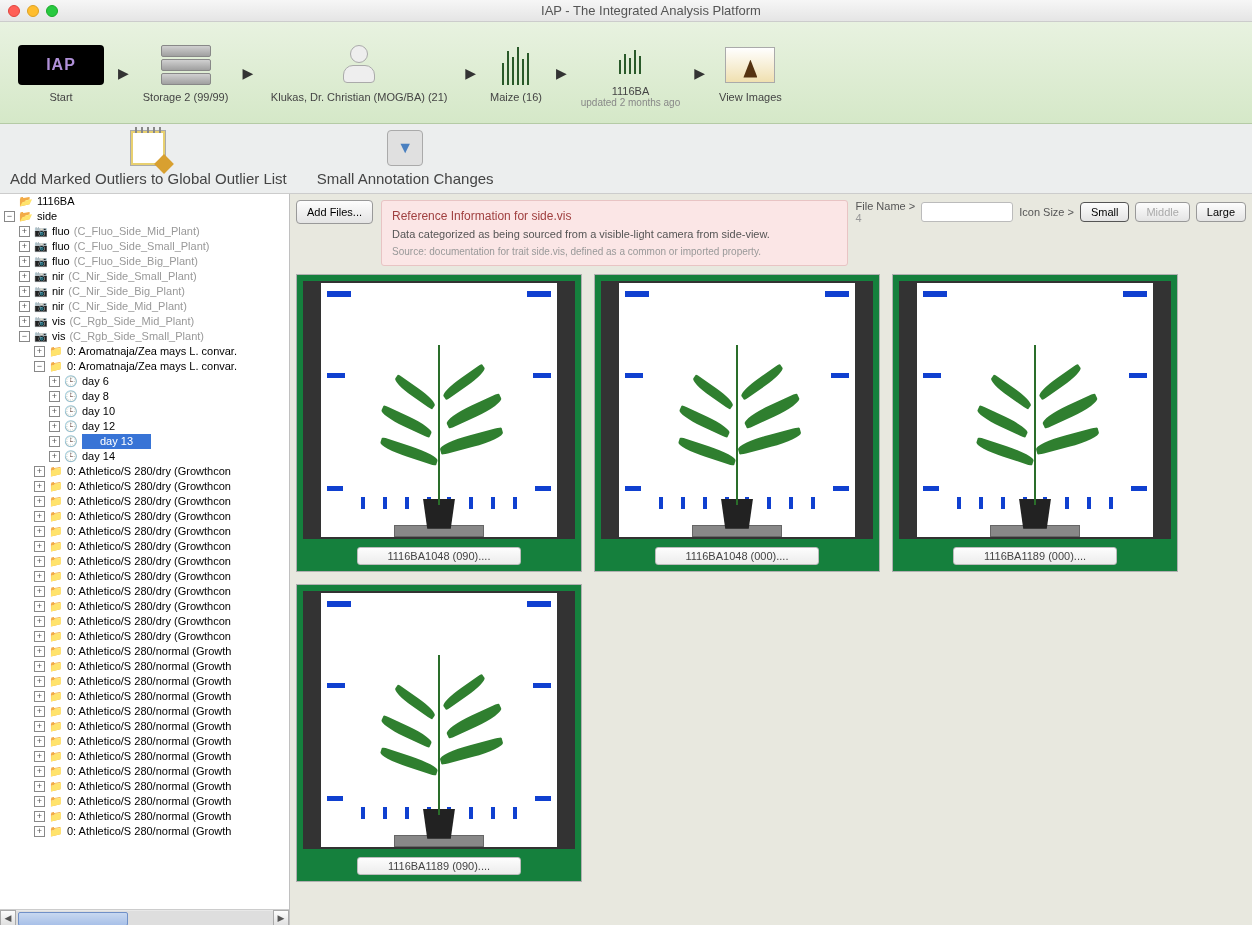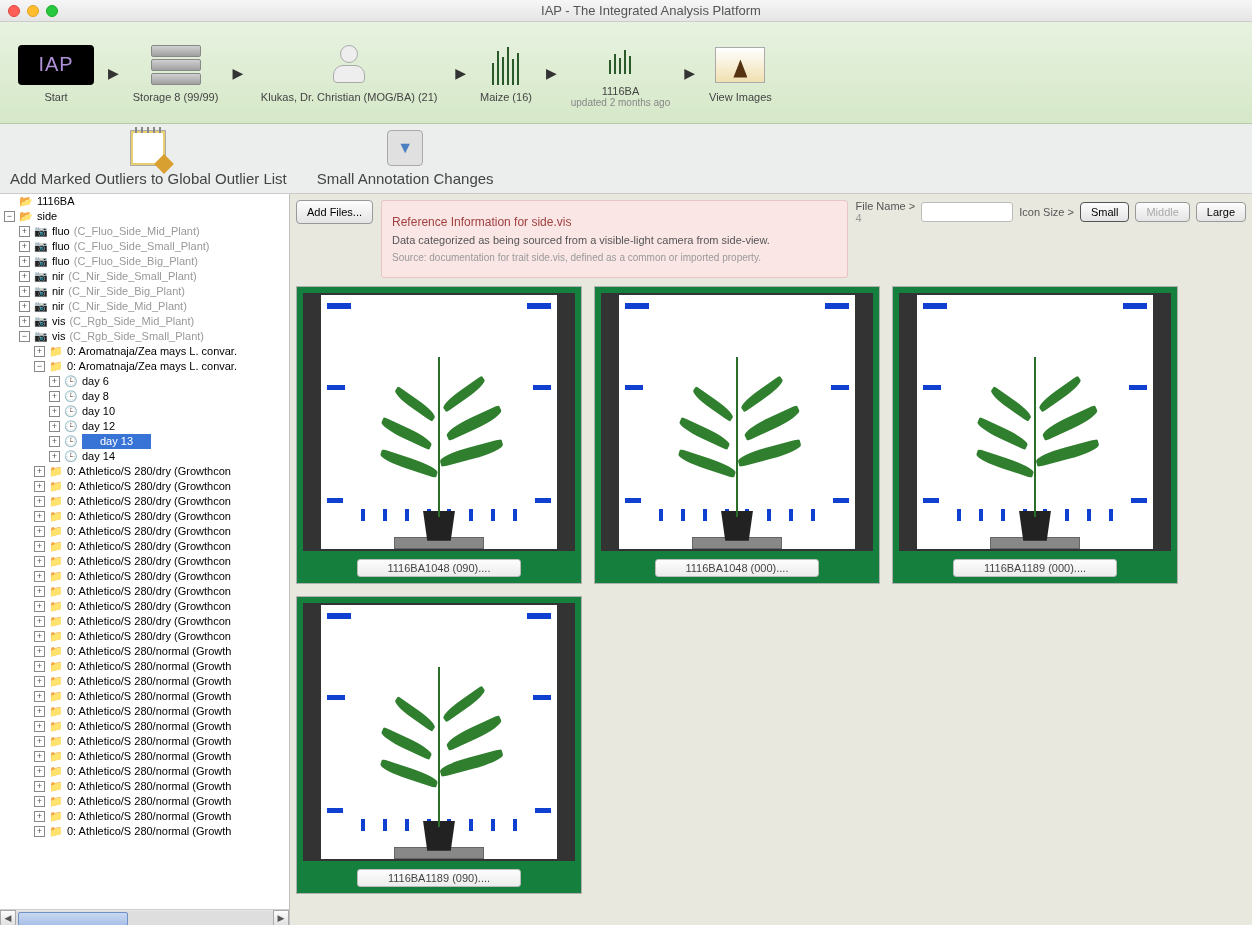--- a/index.html
+++ b/index.html
@@ -38,21 +38,21 @@
 .camera-icon { color: #333; }
 .clock-icon { color: #b96; }
 .hscroll { height: 16px; background: #e8e8e8; border-top: 1px solid #ccc; display: flex; align-items: center; }
 .hscroll .btn { width: 16px; height: 16px; display: flex; align-items: center; justify-content: center; background: linear-gradient(#fdfdfd,#e0e0e0); border: 1px solid #aaa; font-size: 9px; color: #555; }
 .hscroll .track { flex: 1; background: #dedede; height: 14px; position: relative; }
 .hscroll .thumb { position: absolute; left: 2px; top: 1px; width: 110px; height: 12px; background: linear-gradient(#c8d8f0,#a8c0e8); border: 1px solid #7090c8; border-radius: 2px; }
 
 .content { flex: 1; background: #e8e8df; overflow: auto; padding: 6px; }
 .topbar { display: flex; align-items: flex-start; gap: 8px; margin-bottom: 8px; }
 .add-files-btn { background: linear-gradient(#fdfdfd,#e4e4e4); border: 1px solid #999; border-radius: 4px; padding: 5px 10px; font-size: 11px; cursor: pointer; }
-.info-panel { flex: 1; background: #fbe6e6; border: 1px solid #e8c4c4; border-radius: 3px; padding: 14px 10px; }
+.info-panel { flex: 1; background: #fbe6e6; border: 1px solid #e8c4c4; border-radius: 3px; padding: 8px 10px; }
 .info-panel .info-title { color: #a04040; font-size: 12px; margin-bottom: 4px; }
 .info-panel .info-body { color: #555; font-size: 11px; line-height: 1.35; }
 .info-panel .info-src { color: #999; font-size: 10px; margin-top: 4px; }
 .filters { display: flex; align-items: center; gap: 6px; font-size: 11px; color: #555; }
 .filters .fld { display: flex; flex-direction: column; align-items: flex-start; }
 .filters input { background: #fff; border: 1px solid #bbb; border-radius: 3px; height: 20px; width: 92px; padding: 0 4px; font-size: 11px; }
 .size-btn { background: linear-gradient(#fdfdfd,#e4e4e4); border: 1px solid #999; border-radius: 4px; padding: 3px 10px; font-size: 11px; cursor: pointer; }
 .size-btn.active { border-color: #555; }
 .size-btn.disabled { color: #aaa; }
 
@@ -61,21 +61,21 @@
 .thumb .imgbox { width: 100%; height: 258px; background: #fff; position: relative; border: 2px solid #333; border-left-width: 18px; border-right-width: 18px; overflow: hidden; }
 .thumb .caption { margin-top: 8px; background: linear-gradient(#fdfdfd,#ececec); border: 1px solid #bbb; border-radius: 3px; padding: 2px 0; width: 60%; text-align: center; font-size: 11px; color: #444; white-space: nowrap; overflow: hidden; }
 .plant-stem { position: absolute; left: 50%; bottom: 32px; width: 2px; height: 160px; background: #2a6e2a; transform: translateX(-50%); }
 .pot { position: absolute; left: 50%; bottom: 8px; transform: translateX(-50%); width: 42px; height: 30px; background: #222; clip-path: polygon(12% 0,88% 0,78% 100%,22% 100%); }
 .base { position: absolute; left: 50%; bottom: 0; transform: translateX(-50%); width: 90px; height: 12px; background: #888; border: 1px solid #666; }
 .leaf { position: absolute; background: #2f7f2f; border-radius: 50% 10% 50% 10%; }
 .mark { position: absolute; background: #1040d0; }
 .tick { position: absolute; background: #1040d0; width: 4px; height: 12px; bottom: 28px; }
 
 
-.iap-logo { width: 76px; height: 40px; background: #000; color: #b090d8; font-weight: normal; font-size: 20px; display: flex; align-items: center; justify-content: center; border-radius: 4px; letter-spacing: 1px; }
+.iap-logo { width: 86px; height: 40px; background: #000; color: #b090d8; font-weight: bold; font-size: 16px; display: flex; align-items: center; justify-content: center; border-radius: 4px; letter-spacing: 1px; }
 
 .plants-silhouette { display: flex; align-items: flex-end; gap: 3px; height: 40px; }
 .plants-silhouette span { width: 2px; background: #2a5a2a; display: inline-block; }
 
 .storage-icon { width: 50px; height: 40px; display: flex; flex-direction: column; gap: 2px; }
 .storage-icon div { flex: 1; background: linear-gradient(#d0d0d0,#a0a0a0); border: 1px solid #888; border-radius: 2px; }
 
 .person-icon { width: 36px; height: 40px; position: relative; }
 .person-icon .head { width: 18px; height: 18px; background: #eee; border: 1px solid #aaa; border-radius: 50%; margin: 0 auto; }
 .person-icon .body { width: 32px; height: 18px; background: #eee; border: 1px solid #aaa; border-radius: 10px 10px 4px 4px; margin: 2px auto 0; }
@@ -111,21 +111,21 @@
   </div>
   <div class="bc-arrow">▶</div>
   <div class="bc-item">
     <div class="bc-icon">
         <div class="storage-icon">
           <div></div>
           <div></div>
           <div></div>
         </div>
       </div>
-    <div class="bc-label">Storage 8 (99/99)</div>
+    <div class="bc-label">Storage 2 (99/99)</div>
   </div>
   <div class="bc-arrow">▶</div>
   <div class="bc-item" style="min-width:200px">
     <div class="bc-icon">
         <div class="person-icon">
           <div class="head"></div>
           <div class="body"></div>
         </div>
       </div>
     <div class="bc-label">Klukas, Dr. Christian (MOG/BA) (21)</div>

